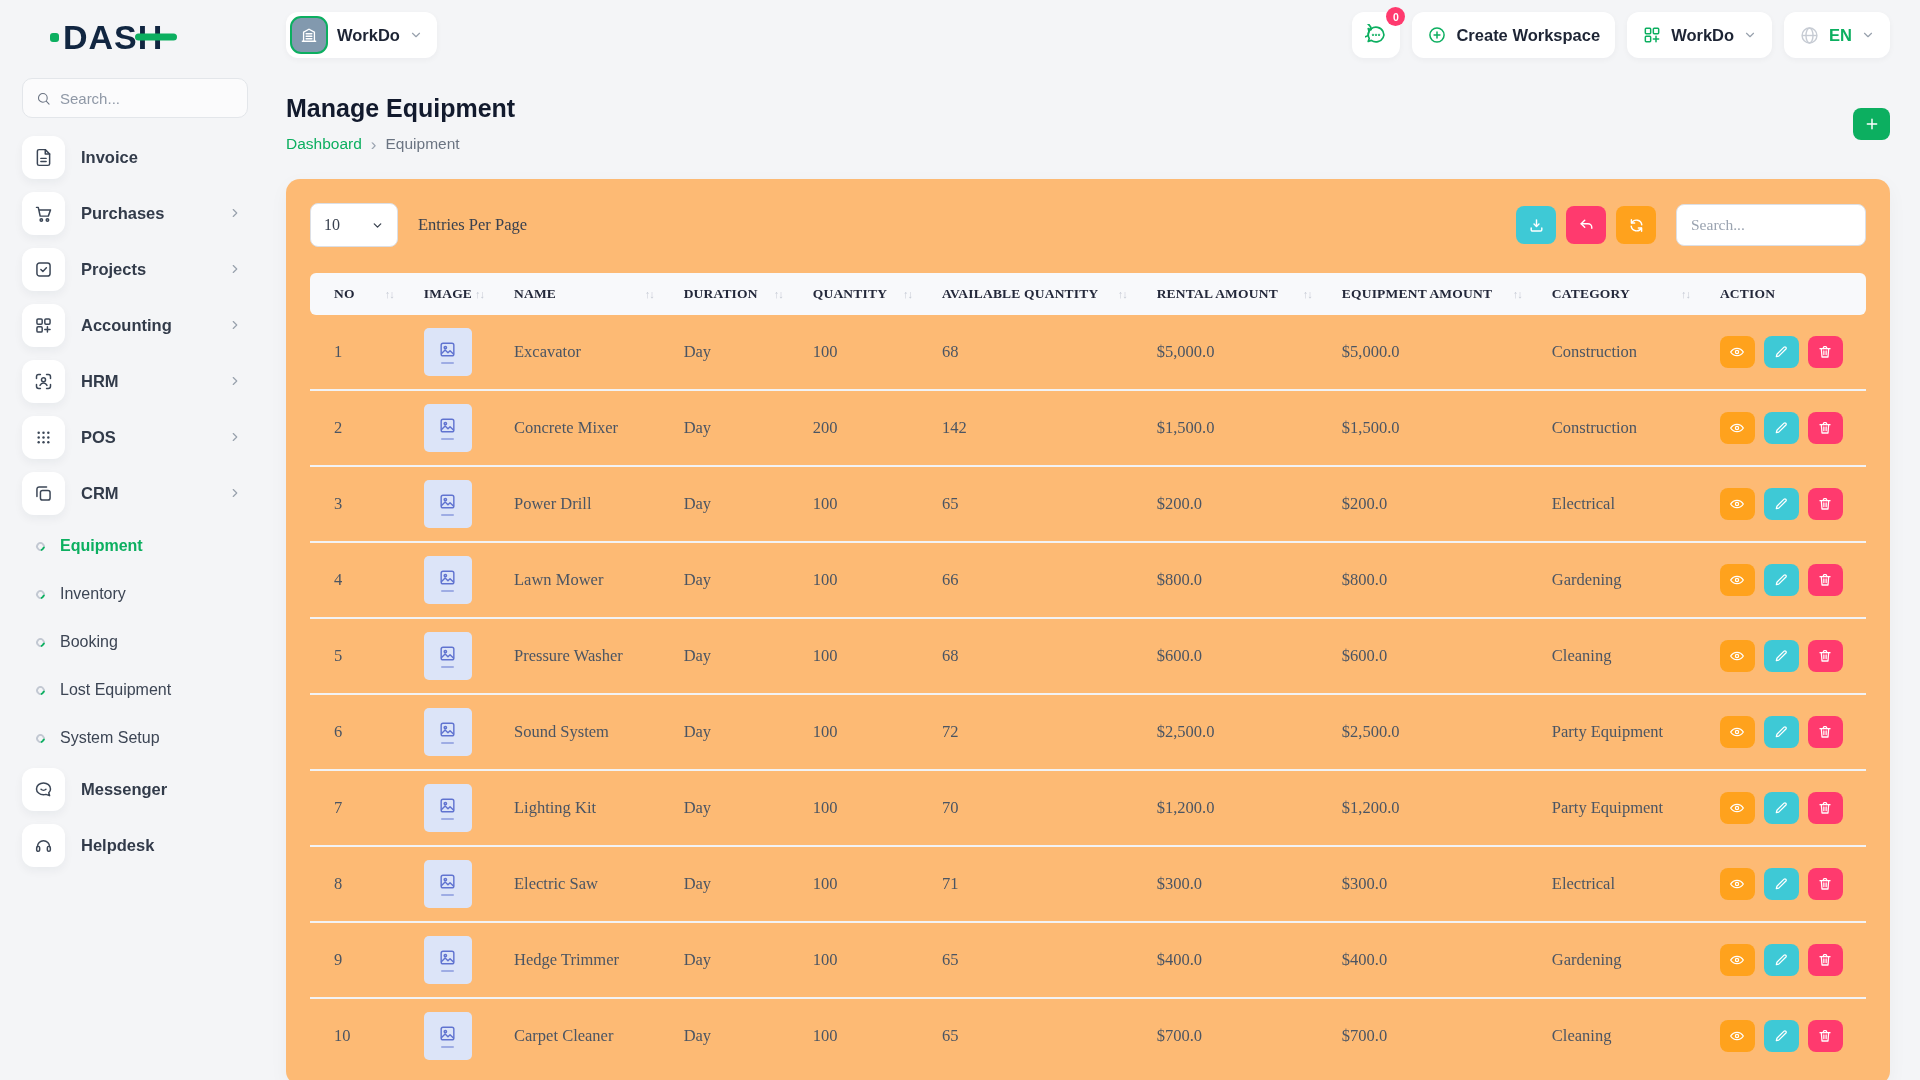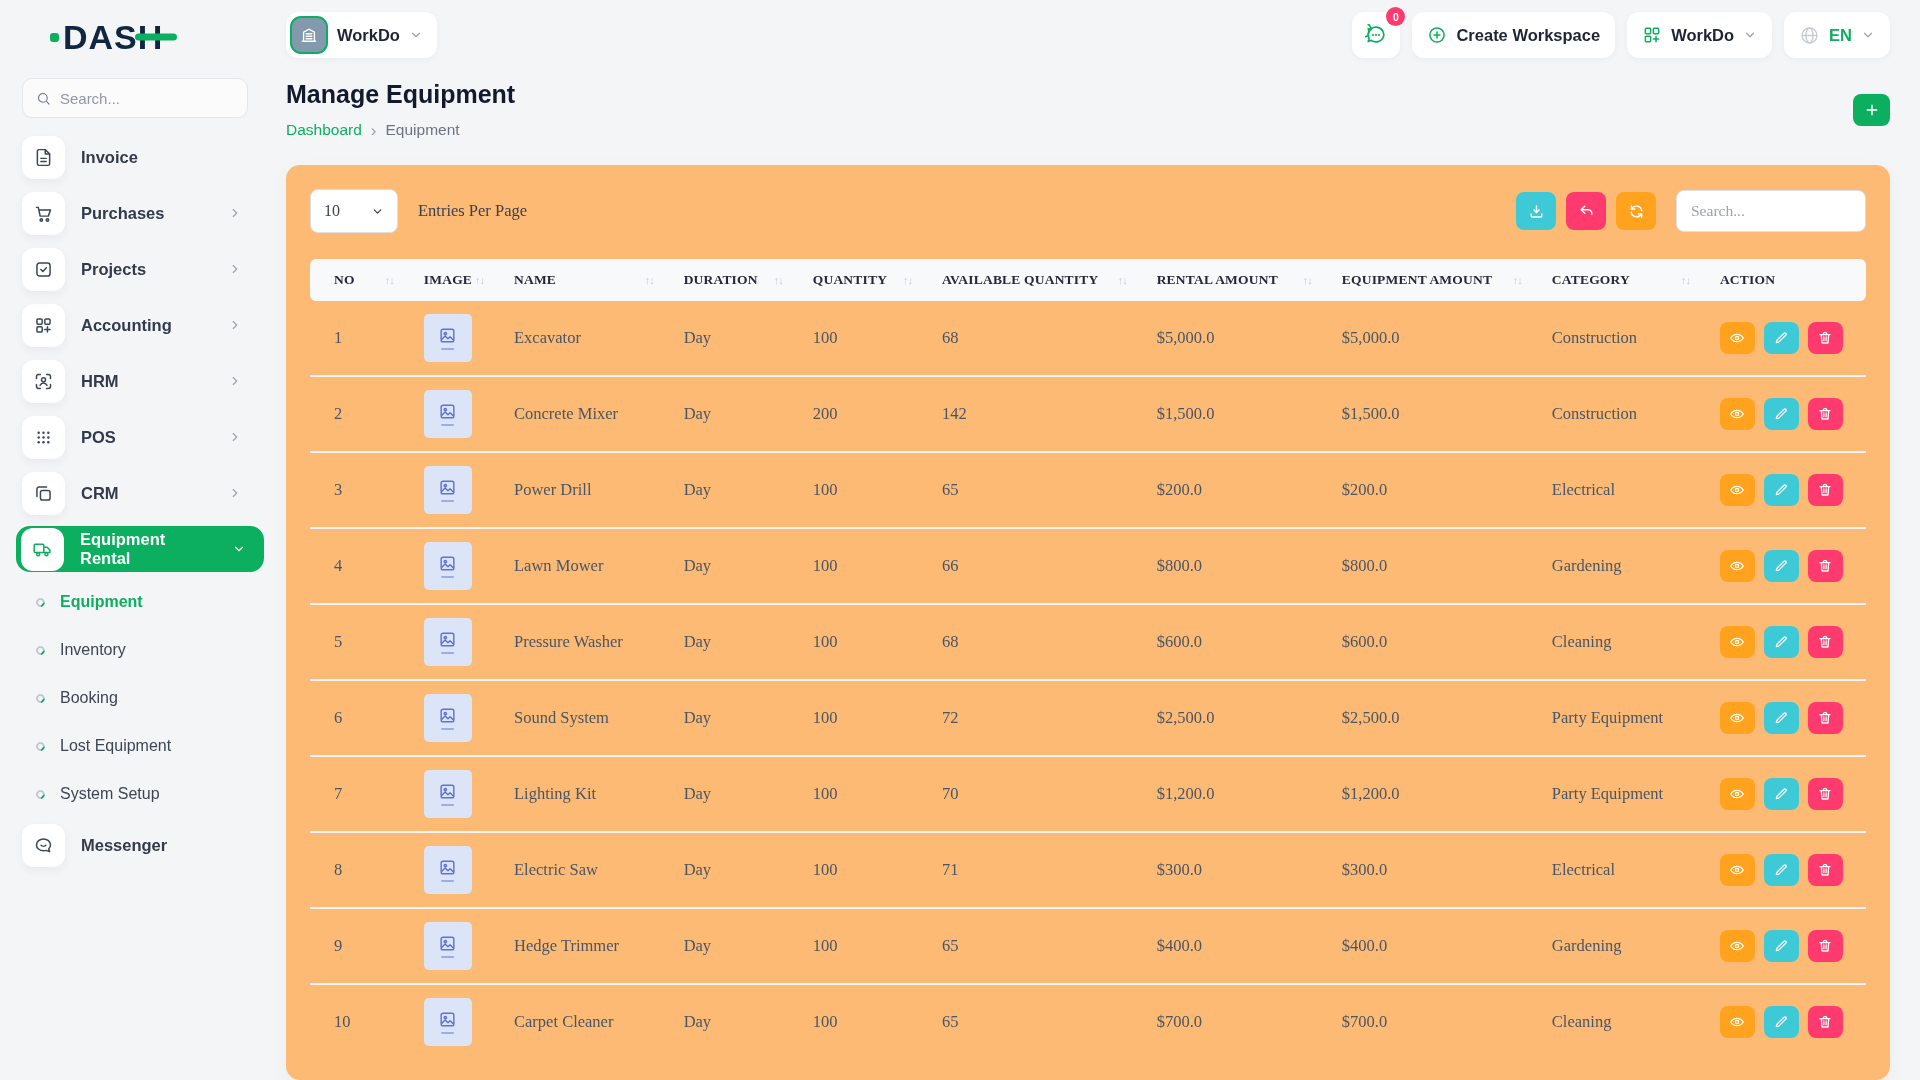--- a/index.html
+++ b/index.html
@@ -44,21 +44,21 @@
   .main { flex: 1; padding: 12px 30px 0 18px; display: flex; flex-direction: column; }
   .topbar { height: 46px; display: flex; align-items: center; justify-content: space-between; }
   .pill { background: #fff; border-radius: 12px; height: 46px; display: flex; align-items: center; gap: 9px; padding: 0 15px; box-shadow: 0 2px 6px rgba(16,24,40,.04); font-size: 16.5px; font-weight: 600; color: #1d2434; cursor: pointer; }
   .ws-pill { padding: 0 14px 0 4px; }
   .ws-icon { width: 38px; height: 38px; border-radius: 11px; border: 2px solid #0CAF60; background: #8299ae; display: flex; align-items: center; justify-content: center; }
   .topbar-right { display: flex; align-items: center; gap: 12px; }
   .chat-btn { width: 48px; padding: 0; justify-content: center; position: relative; }
   .badge { position: absolute; top: -5px; right: -5px; min-width: 19px; height: 19px; border-radius: 50%; background: #FF3A6E; color: #fff; font-size: 10.5px; font-weight: 700; display: flex; align-items: center; justify-content: center; }
   .lang-label { color: #0CAF60; font-weight: 700; }
 
-  .page-head { display: flex; align-items: flex-start; justify-content: space-between; margin-top: 22px; }
+  .page-head { display: flex; align-items: flex-start; justify-content: space-between; margin-top: 36px; }
   .page-title { font-size: 25px; font-weight: 700; color: #121a2d; }
   .breadcrumb { display: flex; align-items: center; gap: 9px; margin-top: 12px; font-size: 15.5px; }
   .bc-link { color: #0CAF60; cursor: pointer; }
   .bc-sep { color: #9aa3b0; font-size: 17px; line-height: 1; }
   .bc-current { color: #6b7482; }
   .add-btn { width: 37px; height: 32px; border-radius: 8px; border: none; background: #0CAF60; color: #fff; display: flex; align-items: center; justify-content: center; cursor: pointer; align-self: flex-start; margin-top: 14px; }
 
   .card { margin-top: 26px; background: #fdba74; border-radius: 14px; box-shadow: 0 6px 20px rgba(16,24,40,.04); padding: 24px 24px 12px; flex: 1; font-family: Liberation Serif, serif; }
   .card-toolbar { display: flex; align-items: center; justify-content: space-between; }
   .toolbar-left { display: flex; align-items: center; gap: 20px; }
@@ -216,36 +216,20 @@
           </svg>
       </span>
       <span class="side-label">CRM</span>
       <span class="side-chev">
           <svg class="ic-sm" viewBox="0 0 24 24">
             <path d="M9 6l6 6-6 6"></path>
           </svg>
         </span>
     </div>
 
-    <div class="side-item active">
-      <span class="icon-box">
-        <svg class="ic" viewBox="0 0 24 24">
-            <rect x="2.5" y="6" width="11" height="9.5" rx="1.2"></rect>
-            <path d="M13.5 9.5h3.8l3.2 3.2v2.8h-7"></path>
-            <circle cx="7" cy="17.5" r="1.7"></circle>
-            <circle cx="16.5" cy="17.5" r="1.7"></circle>
-          </svg>
-      </span>
-      <span class="side-label">Equipment Rental</span>
-      <span class="side-chev">
-          <svg class="ic-sm" viewBox="0 0 24 24">
-            <path d="M6 9l6 6 6-6"></path>
-          </svg>
-        </span>
-    </div>
 
     <div class="side-sub">
       <div class="sub-item active">
         <span class="bullet"></span>
         <span class="sub-label">Equipment</span>
       </div>
       <div class="sub-item">
         <span class="bullet"></span>
         <span class="sub-label">Inventory</span>
       </div>
@@ -266,20 +250,30 @@
     <div class="side-item">
       <span class="icon-box">
         <svg class="ic" viewBox="0 0 24 24">
             <path d="M12 4.5c-4.4 0-8 3-8 6.8 0 3.7 3.6 6.7 8 6.7 1 0 1.9-.1 2.8-.4L19 19l-1-3.3c1.2-1.2 2-2.7 2-4.4 0-3.8-3.6-6.8-8-6.8z"></path>
             <path d="M9.2 11.8c1.4 1.3 4.2 1.3 5.6 0"></path>
           </svg>
       </span>
       <span class="side-label">Messenger</span>
     </div>
 
+    <div class="side-item">
+      <span class="icon-box">
+        <svg class="ic" viewBox="0 0 24 24">
+            <path d="M5 13.5a7 7 0 0 1 14 0"></path>
+            <rect x="4.2" y="13" width="3.4" height="5.6" rx="1.6"></rect>
+            <rect x="16.4" y="13" width="3.4" height="5.6" rx="1.6"></rect>
+          </svg>
+      </span>
+      <span class="side-label">Helpdesk</span>
+    </div>
 
 
   </nav>
 </aside>
 
 <main class="main">
 
   <div class="topbar">
     <div class="pill ws-pill">
       <span class="ws-icon">

